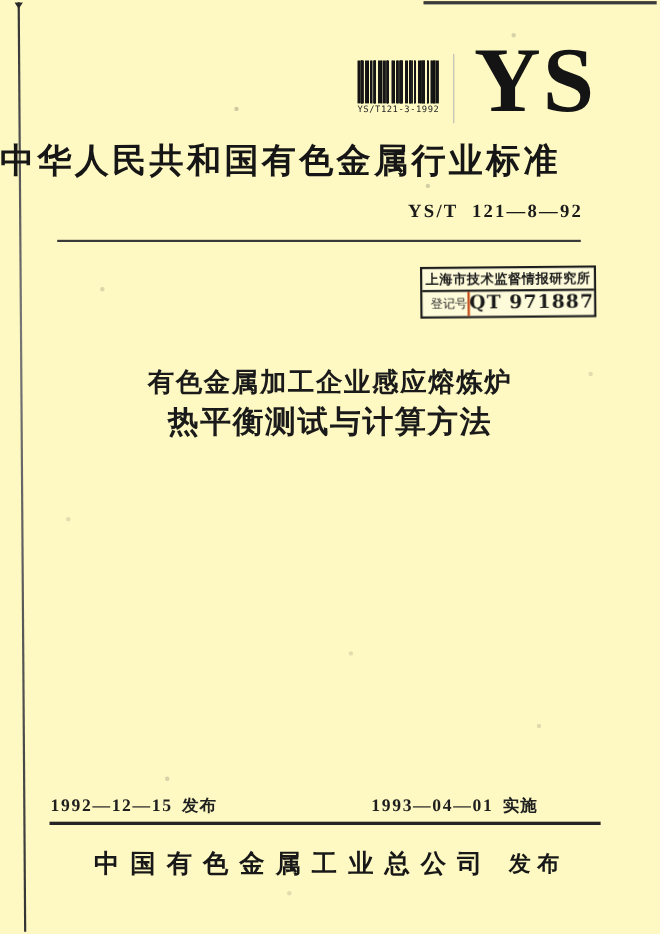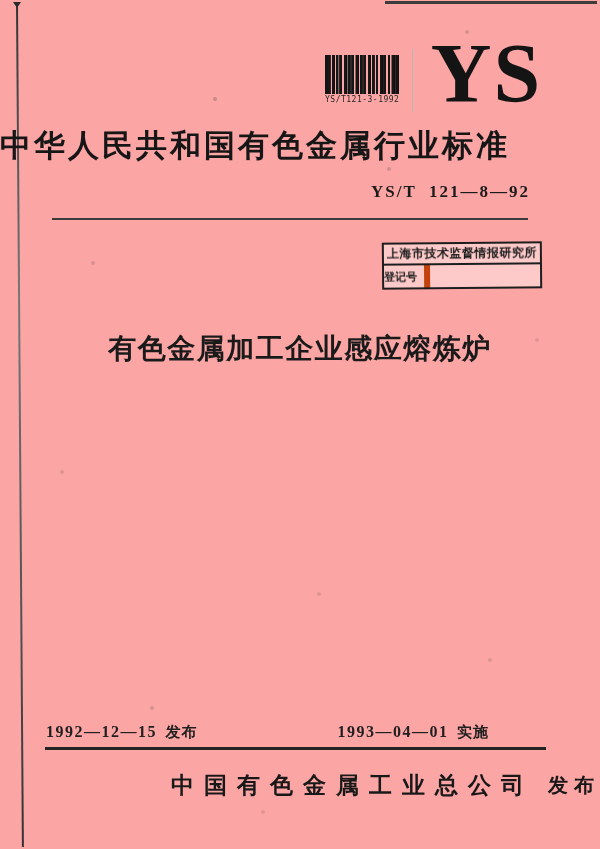--- a/index.html
+++ b/index.html
@@ -1,20 +1,20 @@
 <!DOCTYPE html>
 <html><head>
 <meta charset="utf-8">
 <style>
   html,body{margin:0;padding:0;background:#e8e8e6;}
   .page{
     position:relative;
     width:600px;height:849px;
     margin:0 auto;
-    background:#fca5a5;
+    background:#fef9c3;
     overflow:hidden;
     font-family:"Liberation Sans",sans-serif;
     color:#1f1f1f;
   }
   
   .edge-line-left{
     position:absolute;left:16px;top:2px;width:2px;height:845px;
     background:linear-gradient(180deg,#333 0%,#777 35%,#555 70%,#333 100%);
     transform:rotate(-0.4deg);transform-origin:top center;
   }
@@ -83,43 +83,43 @@
     filter:blur(.35px);
     color:#1a1a1a;background:rgba(255,255,255,.4);
   }
   .stamp-row1{
     height:19px;line-height:19px;border-bottom:2px solid #1d1d1d;
     font-size:12px;font-weight:bold;text-align:center;white-space:nowrap;
     letter-spacing:.5px;overflow:hidden;
   }
   .stamp-row2{display:flex;height:22px;}
   .stamp-reg-label{
-    width:46px;border-right:6px solid #c2410c;box-sizing:border-box;
-    font-size:11px;font-weight:bold;line-height:22px;text-align:left;white-space:nowrap;
+    width:46px;border-right:2px solid #c2410c;box-sizing:border-box;
+    font-size:11px;font-weight:normal;line-height:22px;text-align:right;white-space:nowrap;
   }
   .stamp-reg-no{
     flex:1;font-family:"DejaVu Serif",serif;font-weight:bold;
     font-size:17px;line-height:21px;text-align:center;letter-spacing:1px;white-space:nowrap;
   }
   
   .main-title{
     position:absolute;left:0;top:331px;width:600px;text-align:center;
     font-weight:bold;color:#1a1a1a;
   }
-  .main-title .line1{font-size:28px;line-height:35px;letter-spacing:1.5px;white-space:nowrap;font-family:Liberation Serif, serif;}
+  .main-title .line1{font-size:24px;line-height:35px;letter-spacing:1.5px;white-space:nowrap;font-family:Liberation Serif, serif;}
   .main-title .line2{font-size:28px;line-height:35px;letter-spacing:1.5px;white-space:nowrap;}
   
   .dates{position:absolute;left:0;top:723px;width:544px;height:22px;font-weight:bold;}
   .date-issue{position:absolute;left:46px;top:0;white-space:nowrap;}
   .date-impl{position:absolute;right:55px;top:0;white-space:nowrap;}
   .date-num{font-family:"Liberation Serif",serif;font-size:16px;letter-spacing:1.5px;}
   .date-word{font-size:15px;letter-spacing:1px;margin-left:4px;}
   .rule-bottom{position:absolute;left:45px;top:747px;width:501px;height:2.5px;background:#242424;}
   .publisher{
-    position:absolute;left:0;top:770px;width:600px;text-align:right;
+    position:absolute;left:0;top:770px;width:600px;text-align:center;
     font-weight:bold;font-size:23px;color:#181818;white-space:nowrap;
   }
   .publisher .pub-name{letter-spacing:10px;}
   .publisher .pub-suffix{letter-spacing:6px;margin-left:14px;font-size:20px;vertical-align:1px;}
 </style>
 </head>
 <body>
 
 <div class="page">
 
@@ -138,25 +138,27 @@
   <div class="ys-logo">YS</div>
 
   <div class="std-header">中华人民共和国有色金属行业标准</div>
   <div class="std-number">YS/T  121—8—92</div>
   <div class="rule-top"></div>
 
   <div class="stamp">
     <div class="stamp-row1">上海市技术监督情报研究所</div>
     <div class="stamp-row2">
       <div class="stamp-reg-label">登记号</div>
+      <div class="stamp-reg-no">QT 971887</div>
     </div>
   </div>
 
   <div class="main-title">
     <div class="line1">有色金属加工企业感应熔炼炉</div>
+    <div class="line2">热平衡测试与计算方法</div>
   </div>
 
   <div class="dates">
     <div class="date-issue">
       <span class="date-num">1992—12—15</span>
       <span class="date-word">发布</span>
     </div>
     <div class="date-impl">
       <span class="date-num">1993—04—01</span>
       <span class="date-word">实施</span>

